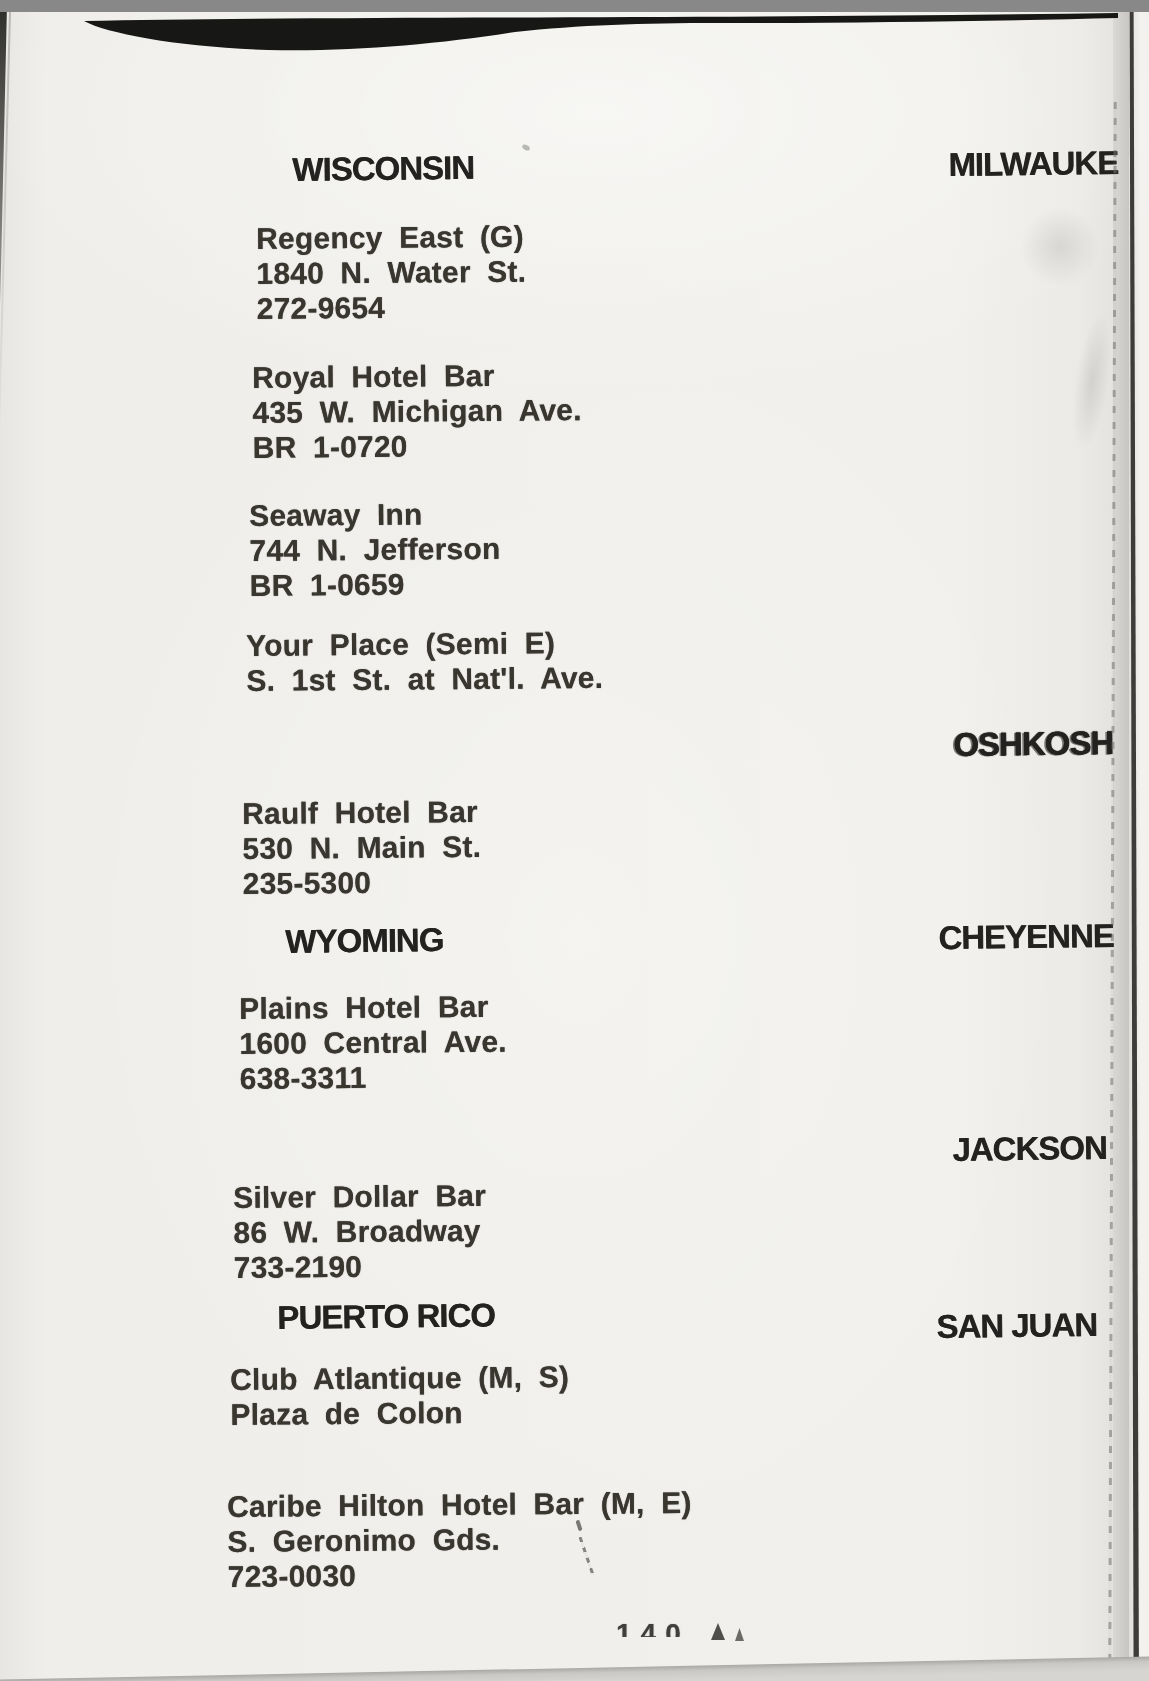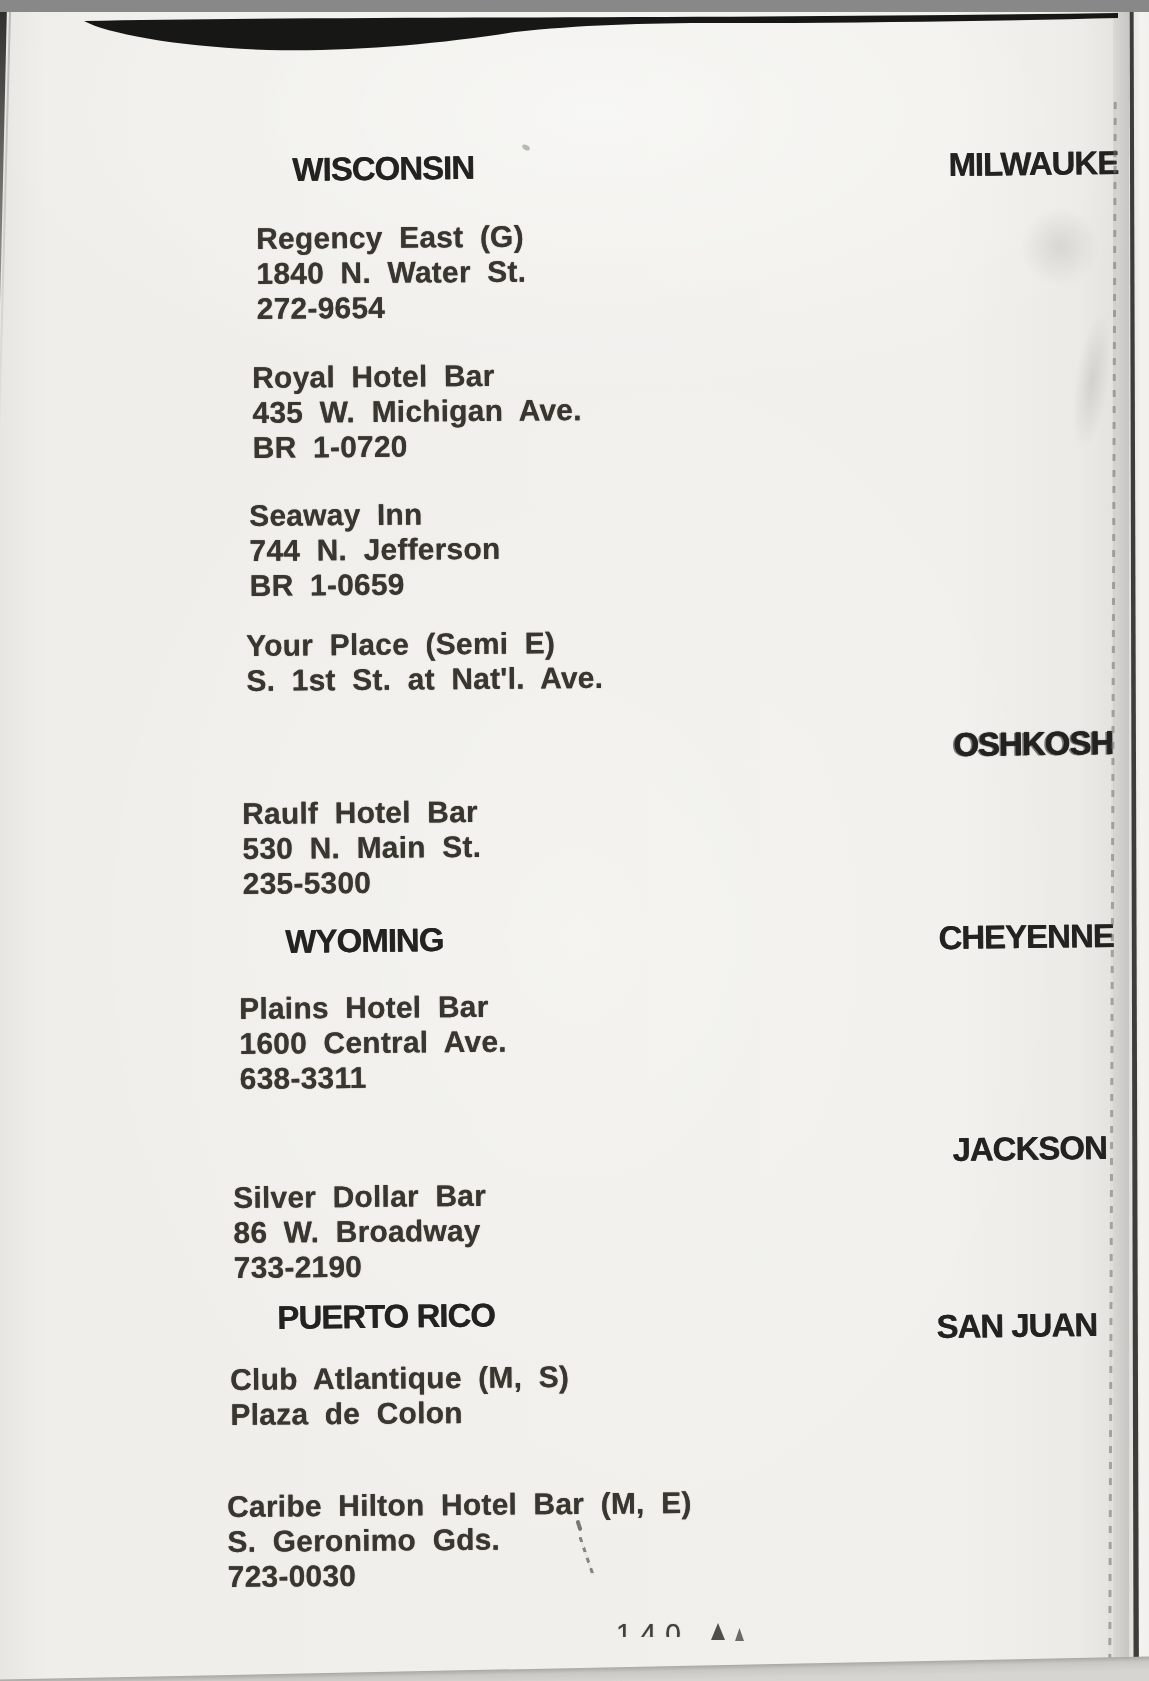--- a/index.html
+++ b/index.html
@@ -95,21 +95,21 @@
     position:absolute; width:4px; height:11px;
     background:rgba(70,68,64,0.7); border-radius:2px;
     transform:rotate(-18deg); z-index:2;
   }
   
   .pagenum-clip {
     position:absolute; left:616px; top:1606px; width:90px; height:19px;
     overflow:hidden; z-index:2;
   }
   .pagenum {
-    font-weight:400; font-size:28px; letter-spacing:9px;
+    font-weight:700; font-size:28px; letter-spacing:9px;
     color:#403f3b; text-shadow:0 0 1px rgba(60,58,55,0.7);
   }
   .tri { position:absolute; clip-path:polygon(50% 0, 100% 100%, 0 100%); z-index:2; }
   .tri.t1 { left:711px; top:1611px; width:14px; height:17px; background:#504e4a; }
   .tri.t2 { left:735px; top:1616px; width:9px;  height:13px; background:#6d6b66; }
 </style>
 </head>
 <body>
 
 <div class="scan">

